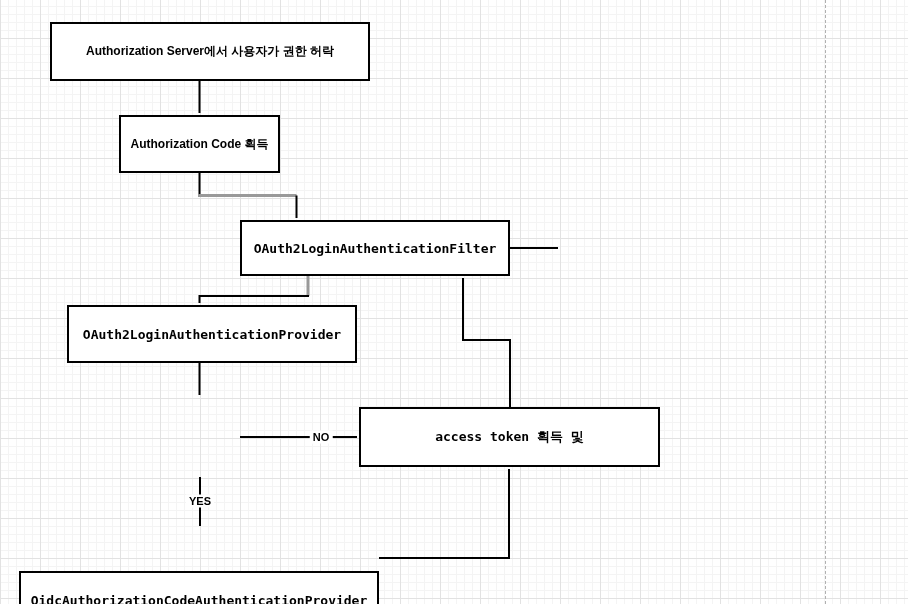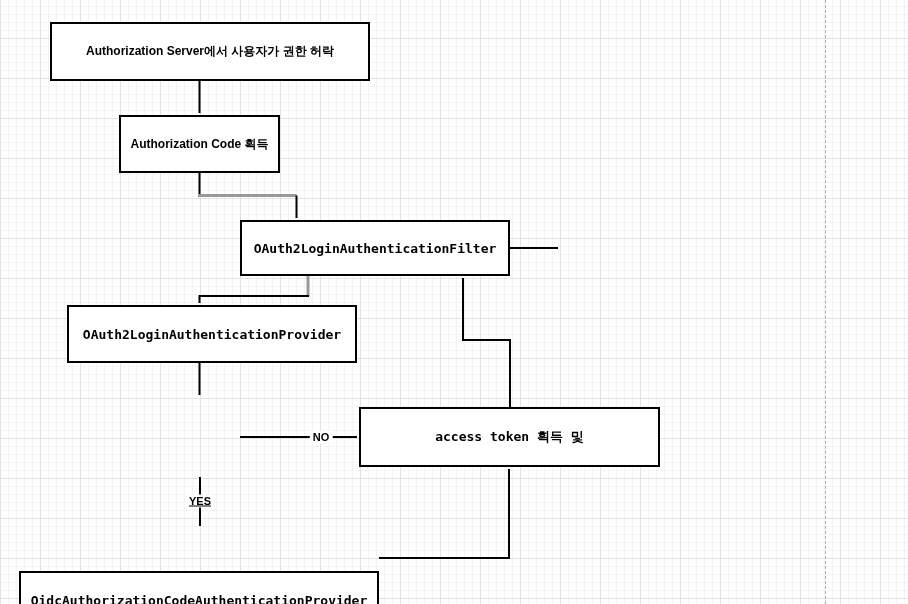--- a/index.html
+++ b/index.html
@@ -149,15 +149,15 @@
   <div class="node mono" style="left:359px; top:407px; width:301px; height:60px;">
     <span>access token 획득 및</span>
   </div>
 
   <div class="node mono" style="left:19px; top:528px; width:360px; height:58px;margin-top:43px;">
     <span>OidcAuthorizationCodeAuthenticationProvider</span>
   </div>
 
   <span class="edge-label" style="left:297px; top:437px;margin-left:24px;">NO</span>
 
-  <span class="edge-label" style="left:200px; top:501px;text-decoration:underline;">YES</span>
+  <span class="edge-label" style="left:200px; top:501px;">YES</span>
 
 </div>
 
 </body></html>

